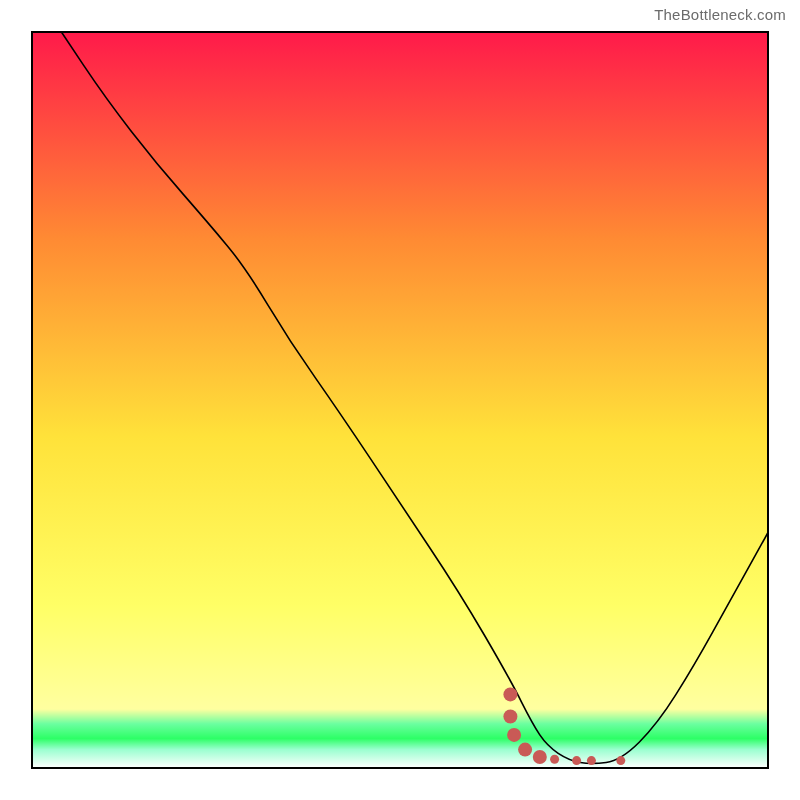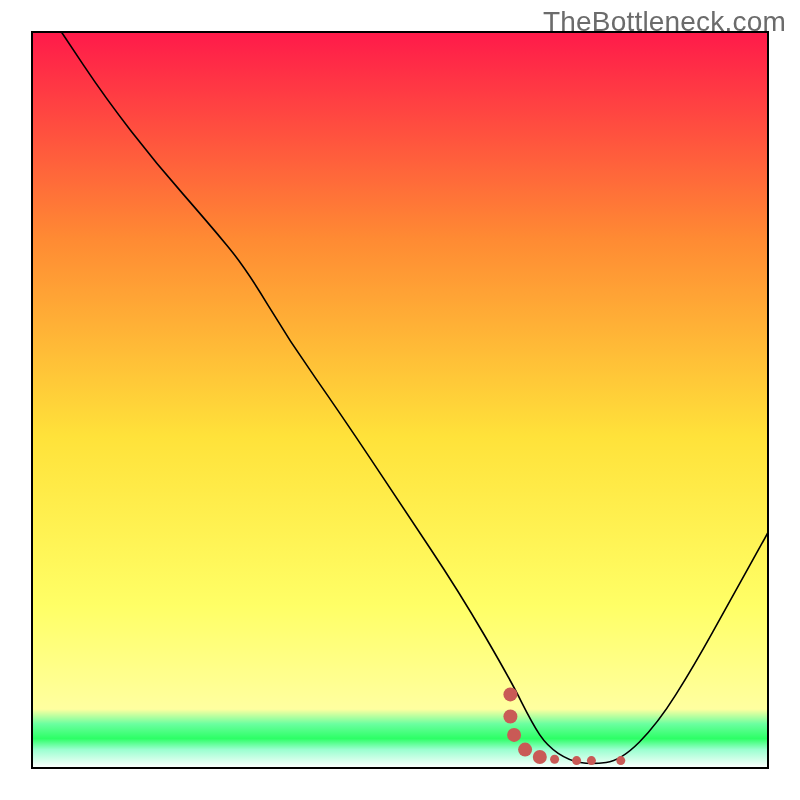--- a/index.html
+++ b/index.html
@@ -14,21 +14,21 @@
   .container {
     position: relative;
     width: 800px;
     height: 800px;
   }
   .watermark {
     position: absolute;
     top: 6px;
     right: 14px;
     color: #6b6b6b;
-    font-size: 28px;
+    font-size: 15px;
     font-weight: 500;
     letter-spacing: 0.2px;
     z-index: 50;
     user-select: none;
     margin-left: 38px;
   }
   svg.plot {
     position: absolute;
     left: 0;
     top: 0;

